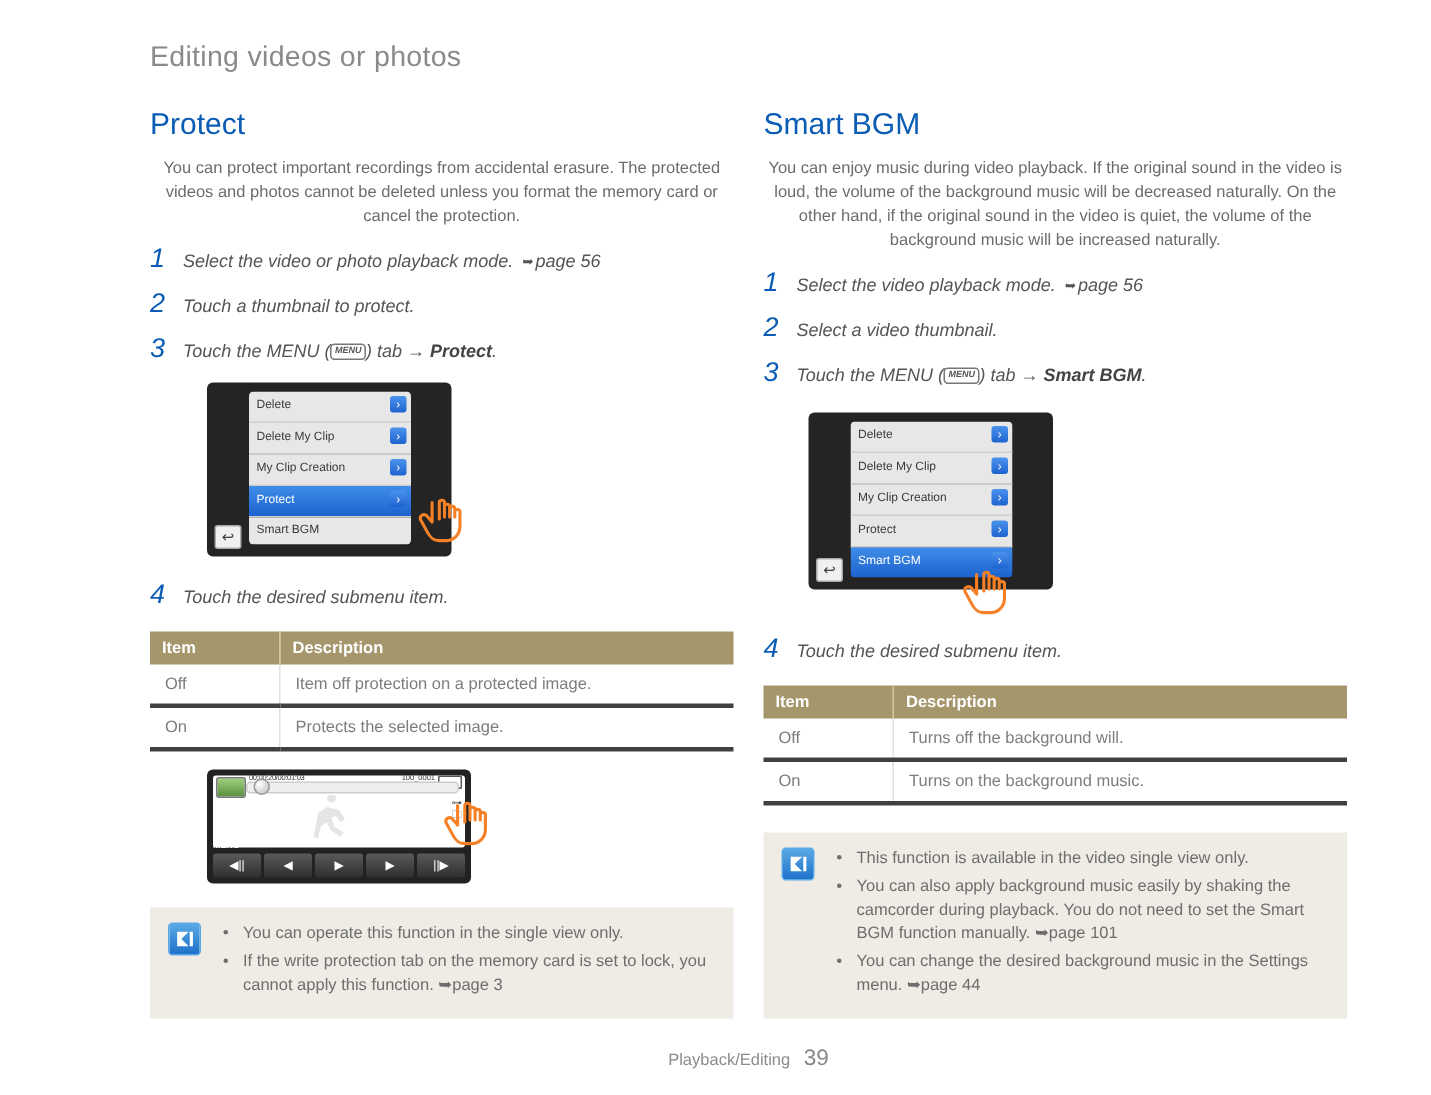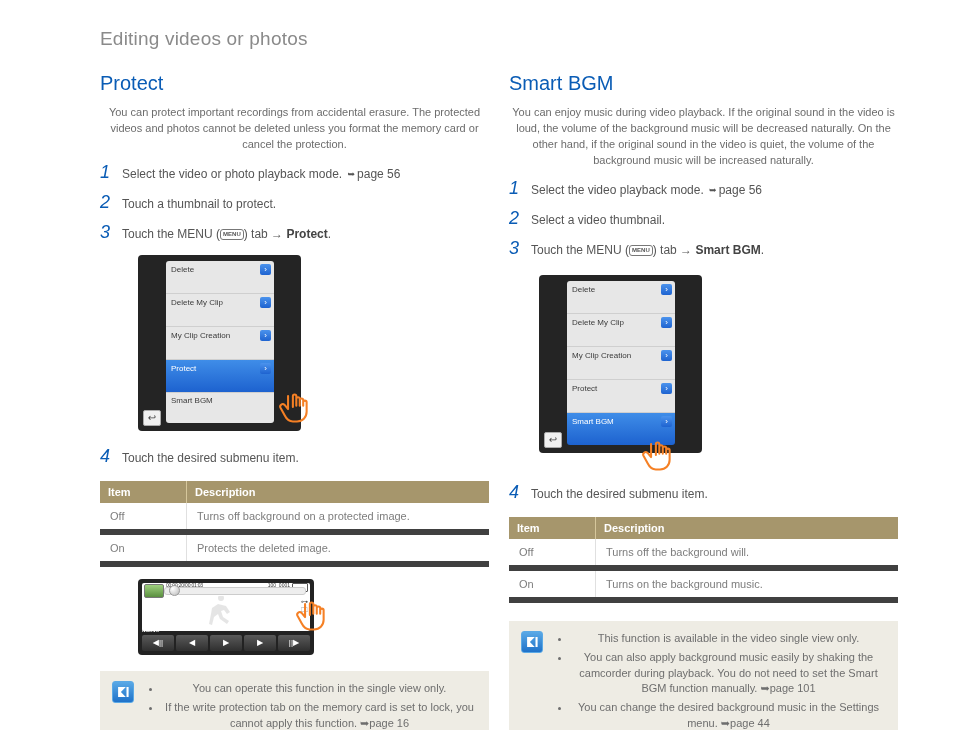--- a/index.html
+++ b/index.html
@@ -57,21 +57,21 @@
   }
   .step-num {
     color: #0a5cb5;
     font-size: 18px;
     font-style: italic;
     font-weight: 400;
     width: 14px;
     flex-shrink: 0;
     line-height: 1;
   }
-  .step-text { line-height: 1.5; }
+  .step-text { line-height: 1.5; font-style: italic; }
   .bold-inline { font-weight: 700; color: #444; }
   .menu-badge {
     display: inline-block;
     font-size: 6px;
     border: 1px solid #777;
     border-radius: 3px;
     padding: 0 2px;
     line-height: 9px;
     vertical-align: middle;
     color: #555;
@@ -92,21 +92,21 @@
     width: 108px;
     display: block;
     border-radius: 3px;
     overflow: hidden;
     font-size: 8px;
   }
   .menu-item {
     display: flex;
     align-items: center;
     justify-content: space-between;
-    padding: 3px 3px 18px 5px;
+    padding: 3px 3px 6px 5px;
     background: #e7e7e7;
     color: #3a3a3a;
     border-bottom: 1px solid #cfcfcf;
   }
   .menu-item:last-child{ border-bottom:none;}
   .menu-item.selected {
     background: linear-gradient(#3f8de8,#1d62cf);
     color: #fff;
   }
   .chev {
@@ -148,21 +148,21 @@
     font-weight: 600;
     text-align: left;
     padding: 5px 8px;
     font-size: 11px;
     border-right: 1px solid #d6c79c;
   }
   .table th:last-child{border-right:none;}
   .table td {
     padding: 7px 10px;
     color: #7d7d7d;
-    border-bottom: 6px solid #404040;
+    border-bottom: 3px solid #404040;
     border-right: 1px solid #e0e0e0;
   }
   .table td:last-child{border-right:none;}
   .col1 { width: 70px; }
   .player-screen {
     width: 168px;
     background:#222;
     border-radius:4px;
     padding:4px;
     margin:12px 0 2px 38px;
@@ -217,21 +217,21 @@
   .player-screen .touch-hand { right:-22px; bottom:14px;}
   .note {
     background: #eeece4;
     padding: 10px 12px 10px 46px;
     font-size: 11px;
     color: #6e6e6e;
     position: relative;
     margin-top: 14px;
     line-height: 1.4;
   }
-  .note ul { margin:0; padding-left:16px;text-align:center;}
+  .note ul { margin:0; padding-left:16px;}
   .note ul li{ margin-bottom:4px;}
   .note-icon{
     position:absolute; left:12px; top:10px;
     width:20px;height:20px; border:1px solid #5aa9e6; border-radius:3px;
     background: linear-gradient(#5aa9e6,#1f72c9);
     display:flex;align-items:center;justify-content:center; color:#fff;
   }
   .footer{
     text-align:center;
     font-size:11px;
@@ -309,25 +309,25 @@
       </div>
 
       <table class="table">
         <tbody>
             <tr>
           <th class="col1">Item</th>
           <th>Description</th>
         </tr>
         <tr>
           <td>Off</td>
-          <td>Turns off background on a protected image.</td>
+          <td>Item off protection on a protected image.</td>
         </tr>
         <tr>
           <td>On</td>
-          <td>Protects the deleted image.</td>
+          <td>Protects the selected image.</td>
         </tr>
       </tbody>
         </table>
 
       <div class="player-screen">
         <div class="player-top">
           <div class="thumb"></div>
           <div class="timecode">00:00:20/00:01:03</div>
           <div class="file">100_0001</div>
           <div class="batt"></div>
@@ -360,21 +360,21 @@
       </div>
 
       <div class="note">
         <div class="note-icon">
           <svg width="14" height="14" viewBox="0 0 20 20">
               <path fill="#fff" d="M3 17 L3 3 14 3 7 10 14 17z M15 3 L18 3 18 17 15 17z"></path>
             </svg>
         </div>
         <ul>
           <li>You can operate this function in the single view only.</li>
-          <li>If the write protection tab on the memory card is set to lock, you cannot apply this function. ➥page 16</li>
+          <li>If the write protection tab on the memory card is set to lock, you cannot apply this function. ➥page 3</li>
         </ul>
       </div>
     </div>
 
     <div class="col">
       <h2 class="section-heading">Smart BGM</h2>
       <p class="body-text">You can enjoy music during video playback. If the original sound in the video is loud, the volume of the background music will be decreased naturally. On the other hand, if the original sound in the video is quiet, the volume of the background music will be increased naturally.</p>
 
       <div class="step-row">
         <span class="step-num">1</span>

